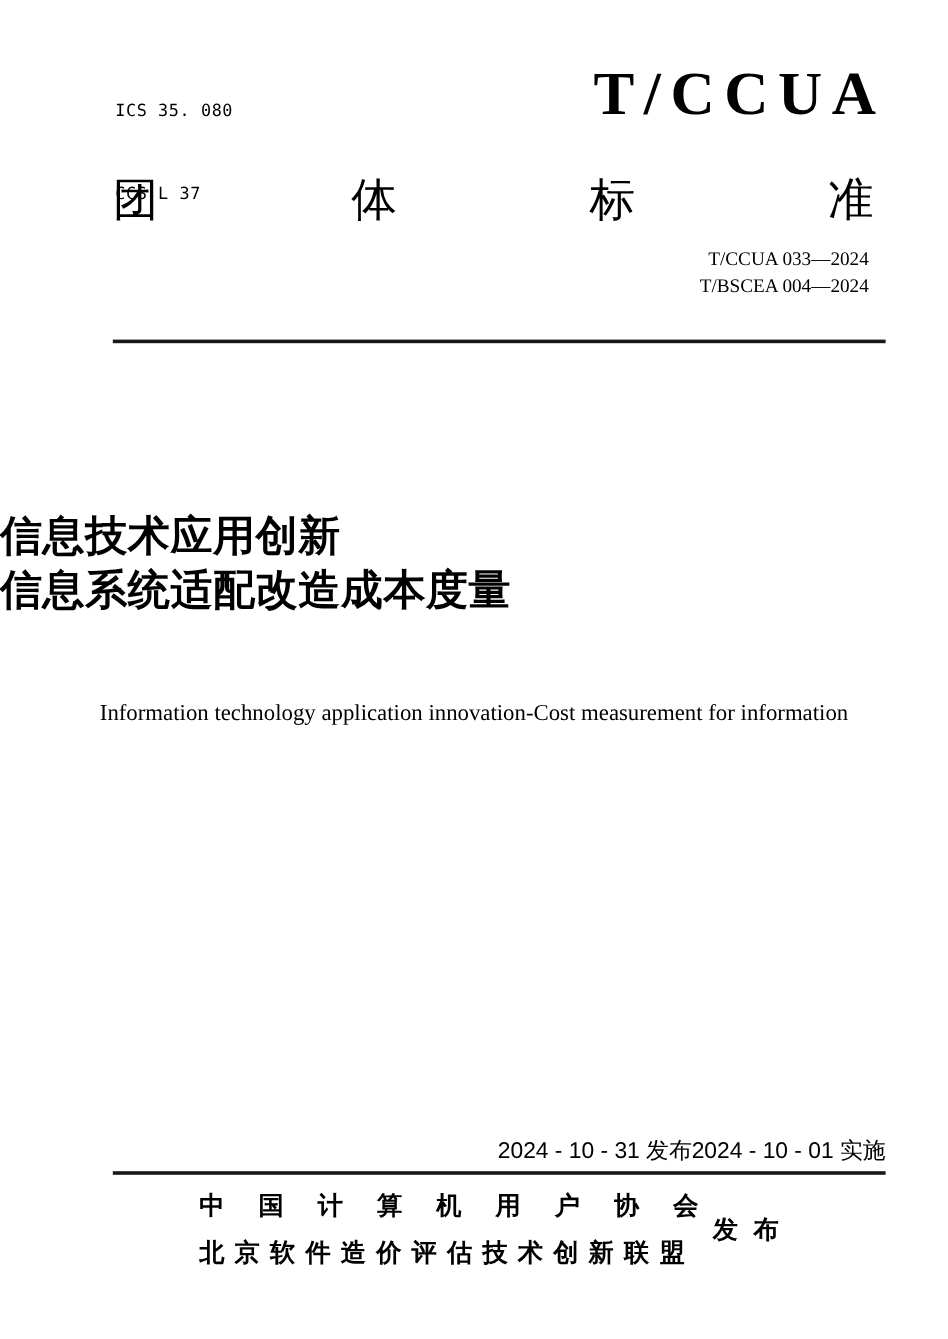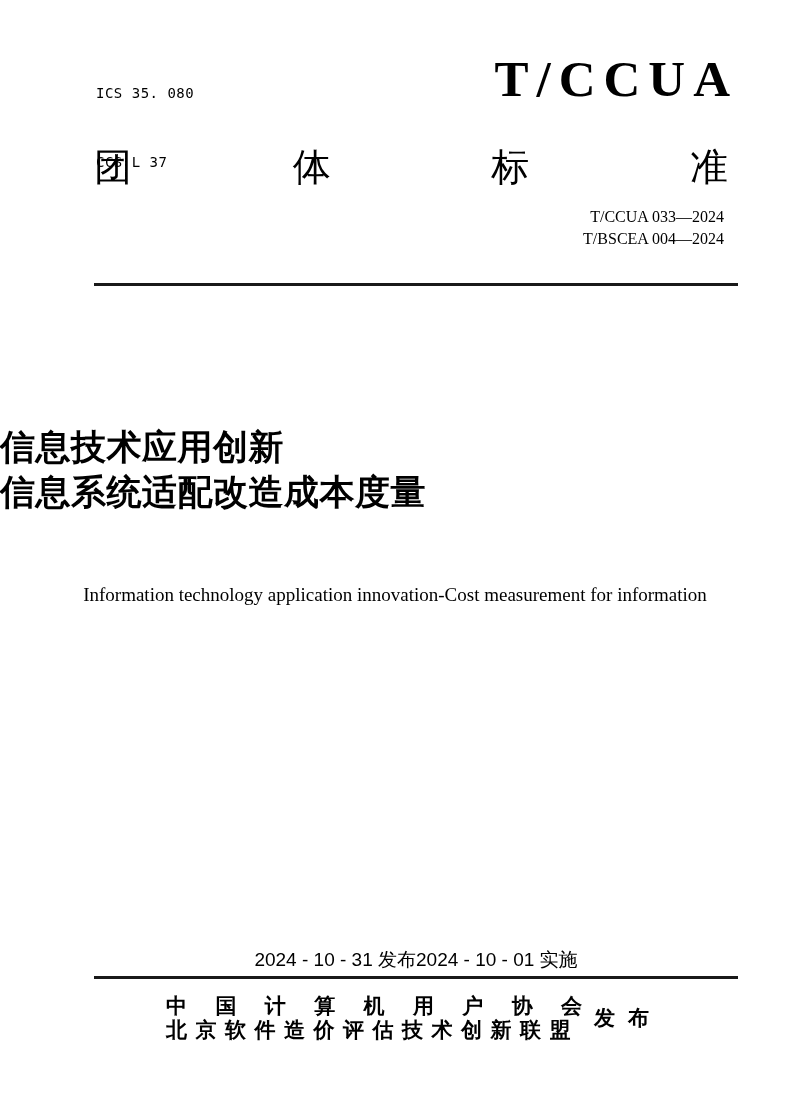--- a/index.html
+++ b/index.html
@@ -98,21 +98,21 @@
     margin-top: 16px;
   }
 
   
   .date-row {
     position: absolute;
     left: 94px;
     right: 52px;
     top: 947px;
     display: flex;
-    justify-content: center;
+    justify-content: flex-end;
     font-size: 19px;
     line-height: 26px;
     padding-bottom: 3px;
     border-bottom: 3px solid #191919;
     white-space: pre;
   }
 
   
   .publisher {
     position: absolute;
@@ -126,20 +126,21 @@
   }
   .publisher-lines { width: 416px; }
   .pub-line1 {
     display: flex;
     justify-content: space-between;
     white-space: nowrap;
   }
   .pub-line2 {
     letter-spacing: 8.5px;
     white-space: nowrap;
+    margin-top: 15px;
   }
   .publish-label {
     margin-left: 12px;
     letter-spacing: 13px;
     white-space: nowrap;
   }
 </style>
 </head>
 <body>
 

